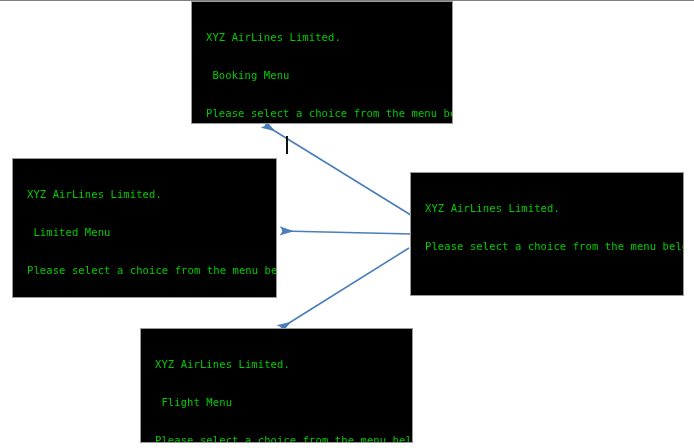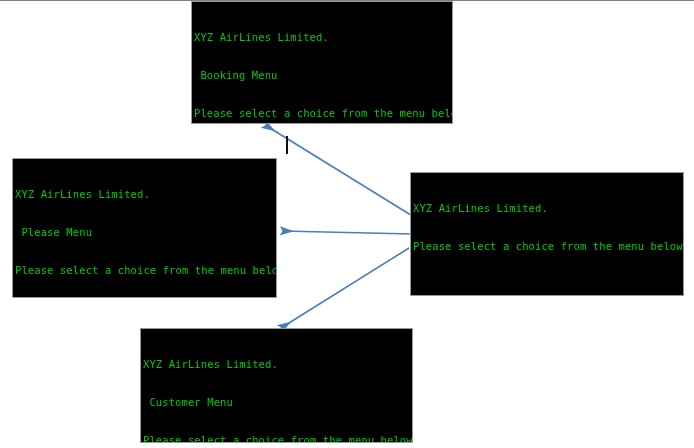--- a/index.html
+++ b/index.html
@@ -21,21 +21,21 @@
   .terminal {
     position: absolute;
     background: #000000;
     color: #00cc00;
     font-family: "DejaVu Sans Mono", "Liberation Mono", monospace;
     font-size: 10.5px;
     line-height: 12.6px;
     white-space: pre;
     overflow: hidden;
     box-shadow: 0 0 0 1px #9a9a9a;
-    padding: 4px 0 0 2px;
+    padding: 4px 0 0 14px;
     box-sizing: border-box;
   }
   .terminal .line {
     display: block;
     height: 12.6px;
     letter-spacing: 0.1px;
     color: #00cc00;
   }
   .terminal .line.blank {
     color: transparent;
@@ -95,21 +95,21 @@
     <span class="line">Please select a choice from the menu below:</span>
     
     
     
     
     
   </div>
 
   <div class="terminal" id="term-flight">
     <span class="line">XYZ AirLines Limited.</span>
-    <span class="line"> Please Menu</span>
+    <span class="line"> Limited Menu</span>
     <span class="line">Please select a choice from the menu below:</span>
     
     
     
     
     
     
   </div>
 
   <div class="terminal" id="term-main">
@@ -117,21 +117,21 @@
     <span class="line">Please select a choice from the menu below:</span>
     <span class="line blank">&nbsp;</span>
     
     
     
     
   </div>
 
   <div class="terminal" id="term-booking">
     <span class="line">XYZ AirLines Limited.</span>
-    <span class="line"> Customer Menu</span>
+    <span class="line"> Flight Menu</span>
     <span class="line">Please select a choice from the menu below:</span>
     
     
     
     
   </div>
 
 </div>
 
 </body></html>

